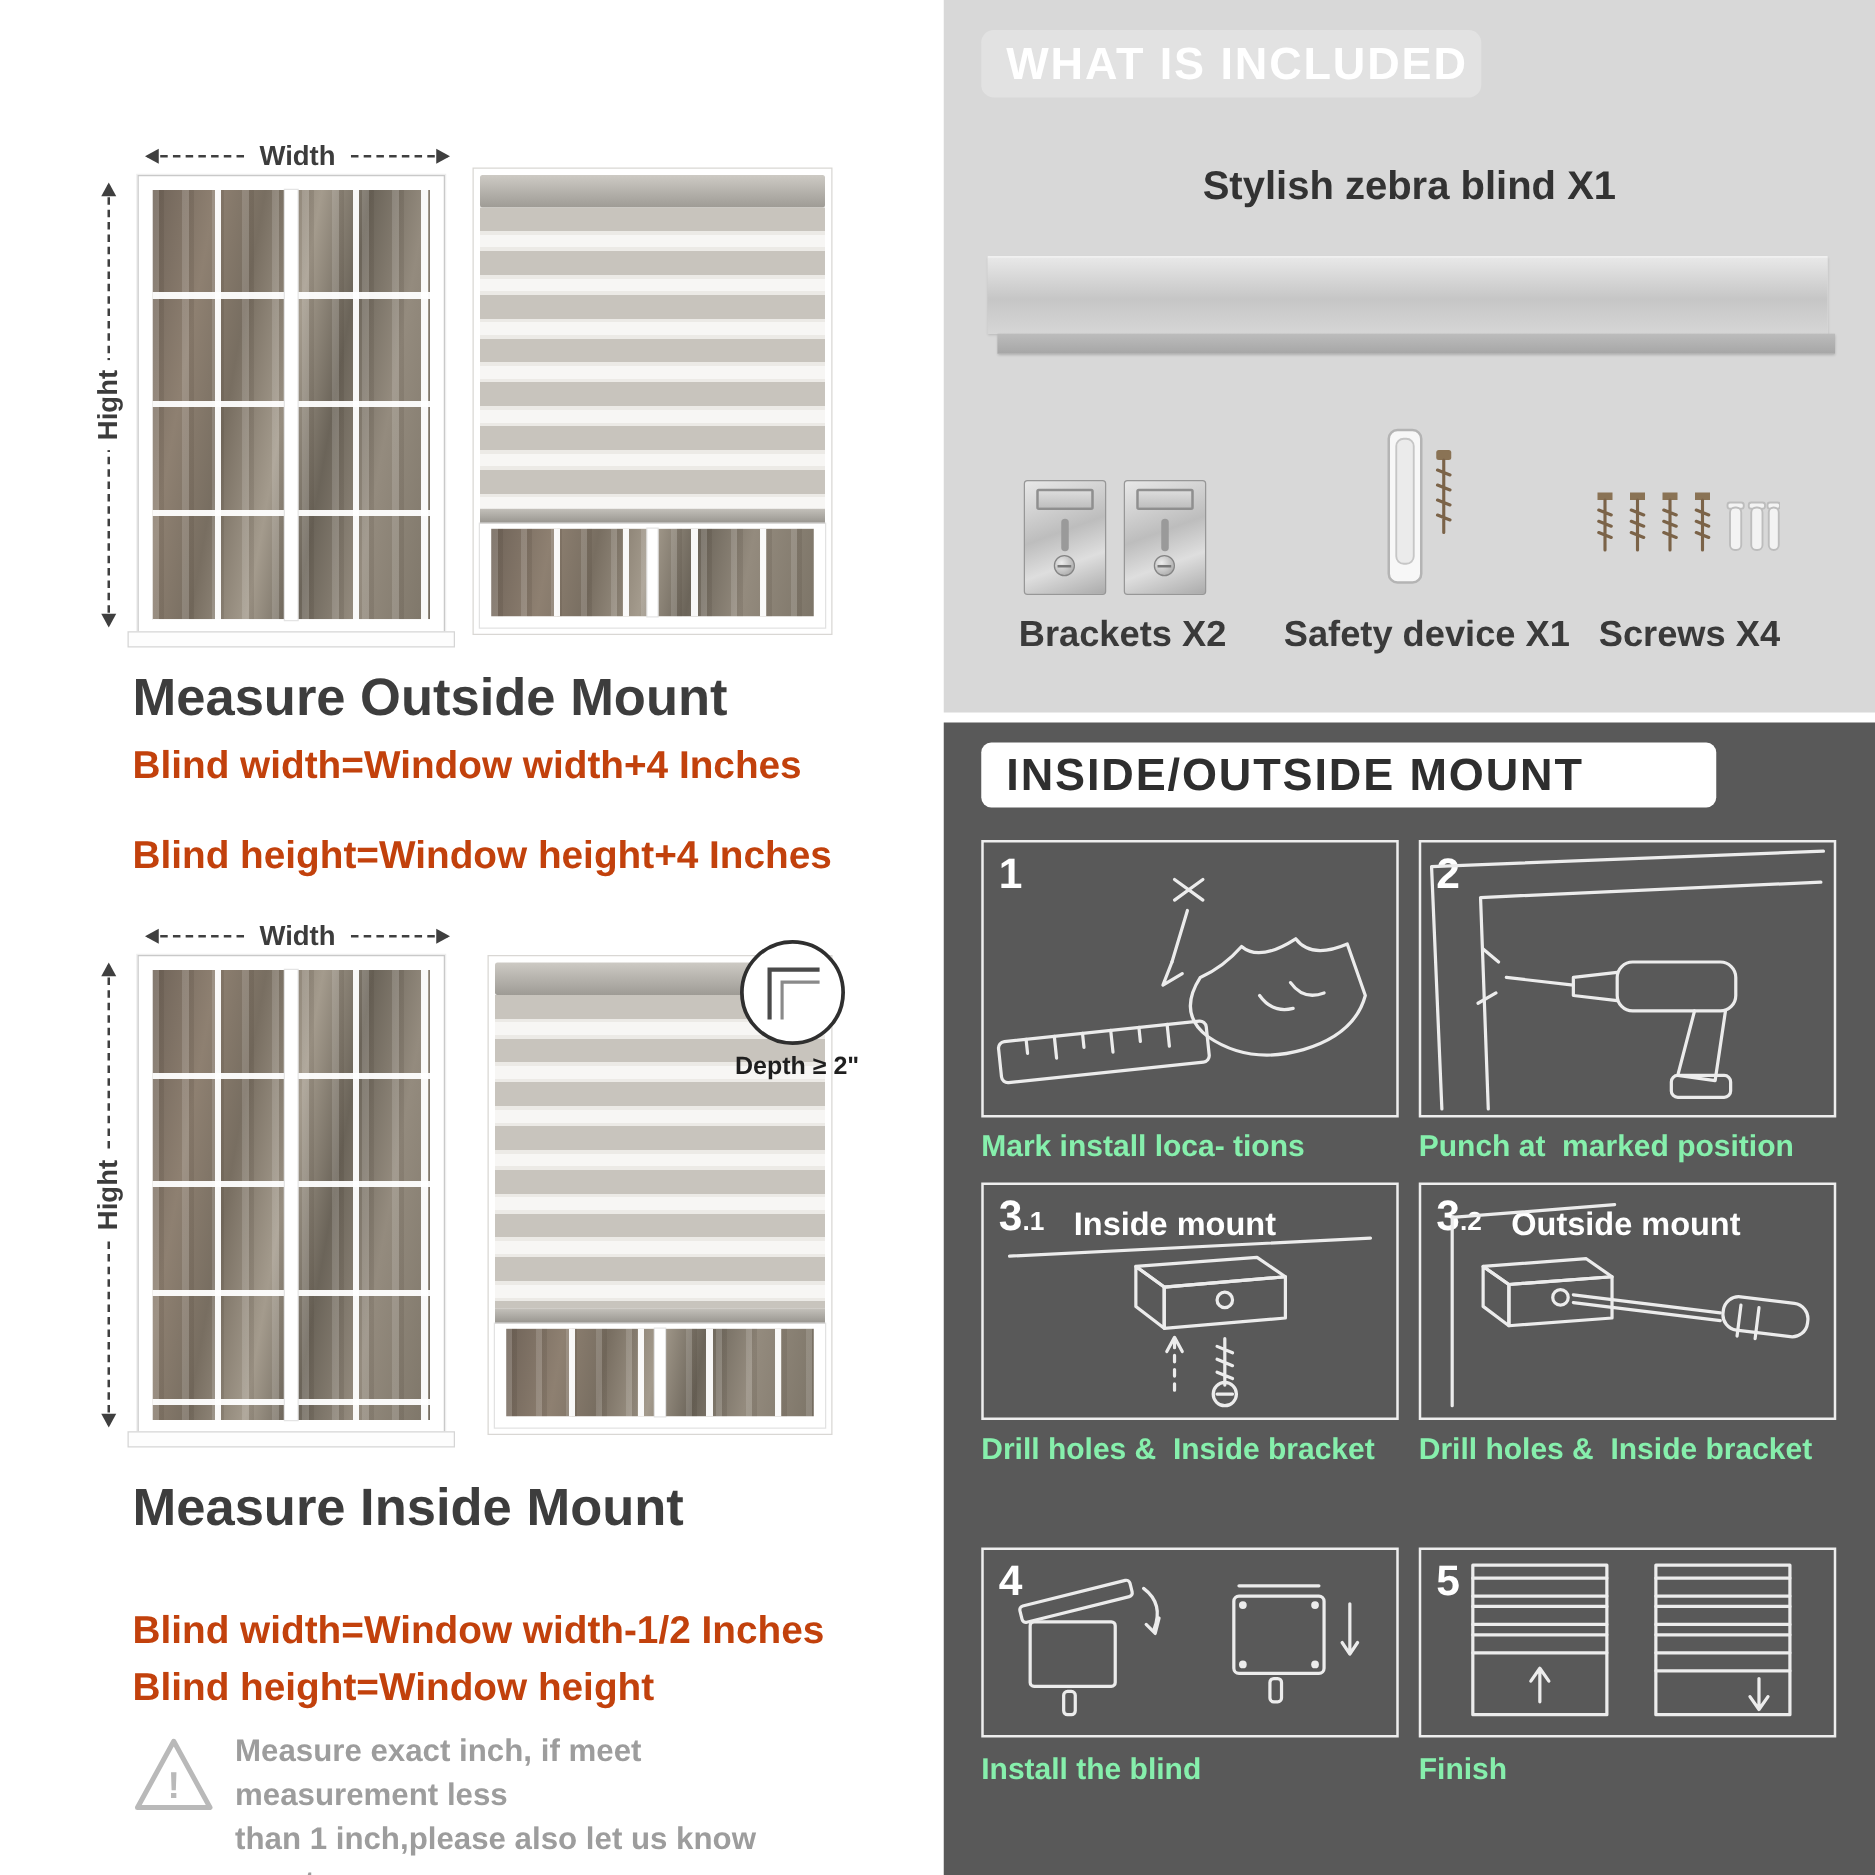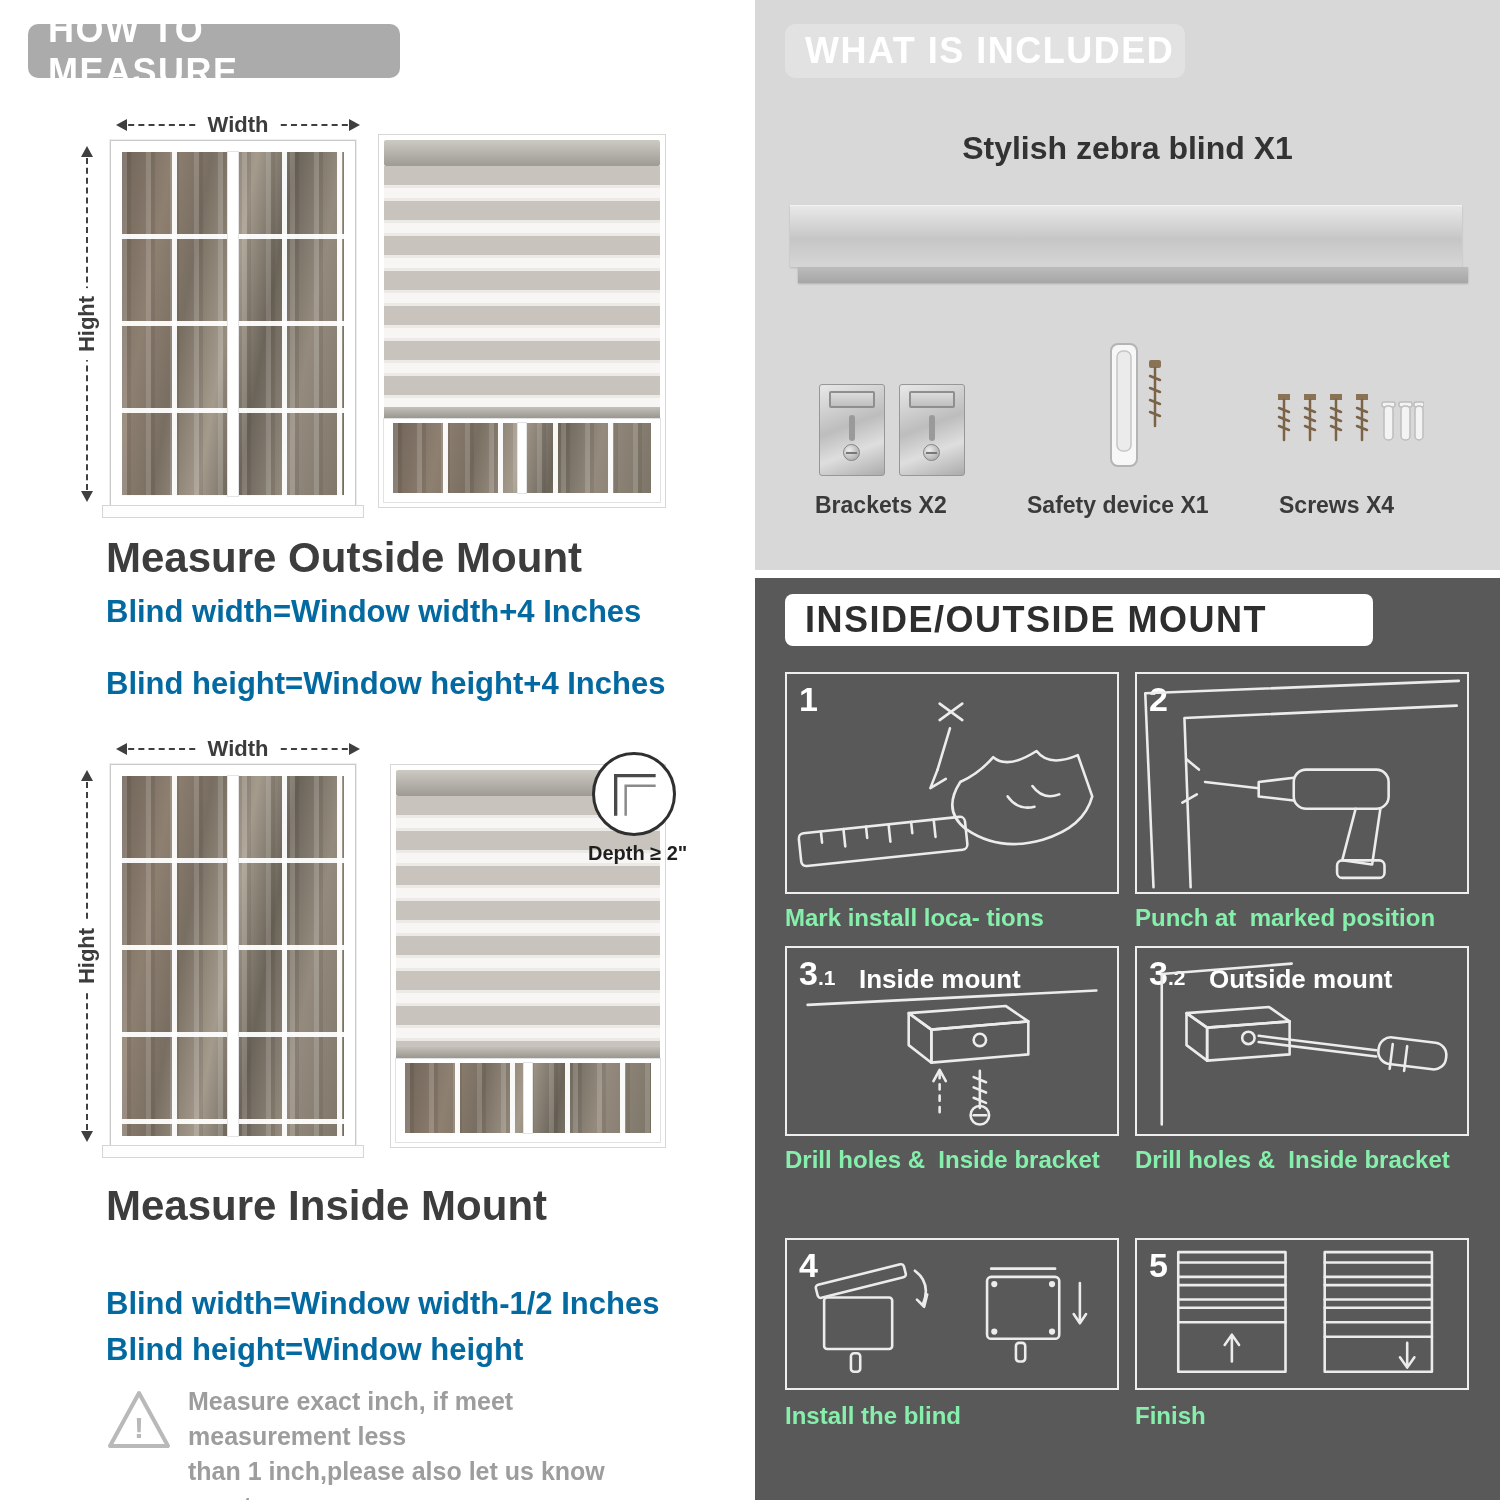--- a/index.html
+++ b/index.html
@@ -66,21 +66,21 @@
   .v-arrow::after { content:""; position:absolute; bottom:-2px; left:-7px; width:0; height:0;
     border-left:6px solid transparent; border-right:6px solid transparent; border-top:11px solid #3f3f3f; }
   .v-arrow .arrow-label {
     position:absolute; top:50%; left:-1px; transform:translate(-50%,-50%) rotate(180deg);
     writing-mode:vertical-rl; background:#fff; padding:8px 0;
     font-size:22px; font-weight:bold; color:#3c3c3c; line-height:1.1;
   }
 
   
   .measure-title { font-size:42px; font-weight:bold; color:#3d3d3d; }
-  .measure-line { font-size:31px; font-weight:bold; color:#0369a1; white-space:pre-wrap; }
+  .measure-line { font-size:31px; font-weight:bold; color:#c2410c; white-space:pre-wrap; }
   .note-text { font-size:25px; font-weight:bold; color:#9d9d9d; line-height:1.4; white-space:pre-line; }
 
   .depth-circle {
     position:absolute; width:84px; height:84px; border-radius:50%;
     border:3px solid #2f2f2f; background:#fff; display:flex; align-items:center; justify-content:center;
   }
   .depth-label { position:absolute; font-size:20px; font-weight:bold; color:#1f1f1f; }
 
   
   .panel-included { left:755px; top:0; width:745px; height:570px; background:#d8d8d8; }
@@ -94,42 +94,41 @@
   .bracket { position:absolute; width:66px; height:92px;
     background:linear-gradient(160deg,#e8e8e8,#bdbdbd 45%,#dedede 70%,#ababab);
     border:1px solid #979797; border-radius:3px; }
   .bracket .clip { position:absolute; top:6px; left:9px; right:9px; height:17px;
     border:2px solid #8f8f8f; border-radius:2px; background:linear-gradient(#dcdcdc,#bfbfbf); }
   .bracket .slot { position:absolute; top:30px; left:50%; width:6px; height:26px; margin-left:-3px;
     background:#9a9a9a; border-radius:3px; }
   .bracket .screw-dot { position:absolute; bottom:14px; left:50%; width:17px; height:17px; margin-left:-9px;
     border-radius:50%; background:radial-gradient(circle at 35% 35%, #ededed, #9c9c9c); border:1px solid #848484; }
   .bracket .screw-dot::after { content:""; position:absolute; left:2px; right:2px; top:50%; height:2px; margin-top:-1px; background:#787878; }
-  .item-label { position:absolute; top:492px; font-size:23px; font-weight:bold; color:#3a3a3a; }
+  .item-label { position:absolute; top:492px; font-size:29px; font-weight:bold; color:#3a3a3a; }
 
   
   .panel-mount { left:755px; top:578px; width:835px; height:922px; background:#595959; }
   .step-box { position:absolute; border:2px solid #eeeeee; }
   .step-num { position:absolute; top:8px; left:12px; color:#fff; font-weight:bold; font-size:34px; line-height:1; }
   .step-num .sub { font-size:21px; }
   .step-inner-label { position:absolute; top:16px; left:72px; color:#fff; font-weight:bold; font-size:26px; }
   .step-caption { position:absolute; color:#86efac; font-weight:bold; font-size:24px; white-space:pre-wrap; }
   .art { position:absolute; left:0; top:0; width:100%; height:100%; }
   .art path, .art rect, .art circle, .art line { stroke:#ececec; fill:none; stroke-width:2.5; stroke-linecap:round; stroke-linejoin:round; }
   .art .dot { fill:#ececec; stroke:none; }
   .art .dash { stroke-dasharray:5 6; }
 </style>
 </head>
 <body>
 
 <div class="page">
 
   <section class="abs" style="left:0;top:0;width:755px;height:1500px;">
 
-    <div class="abs pill pill-measure">HOW TO MEASURE</div>
 
     <div class="h-arrow" style="left:118px;top:124px;width:240px;">
       <span class="arrow-label">Width</span>
     </div>
     <div class="v-arrow" style="left:86px;top:148px;height:352px;">
       <span class="arrow-label">Hight</span>
     </div>
     <div class="abs window" style="left:110px;top:140px;width:246px;height:368px;">
       <div class="panes"></div>
     </div>

